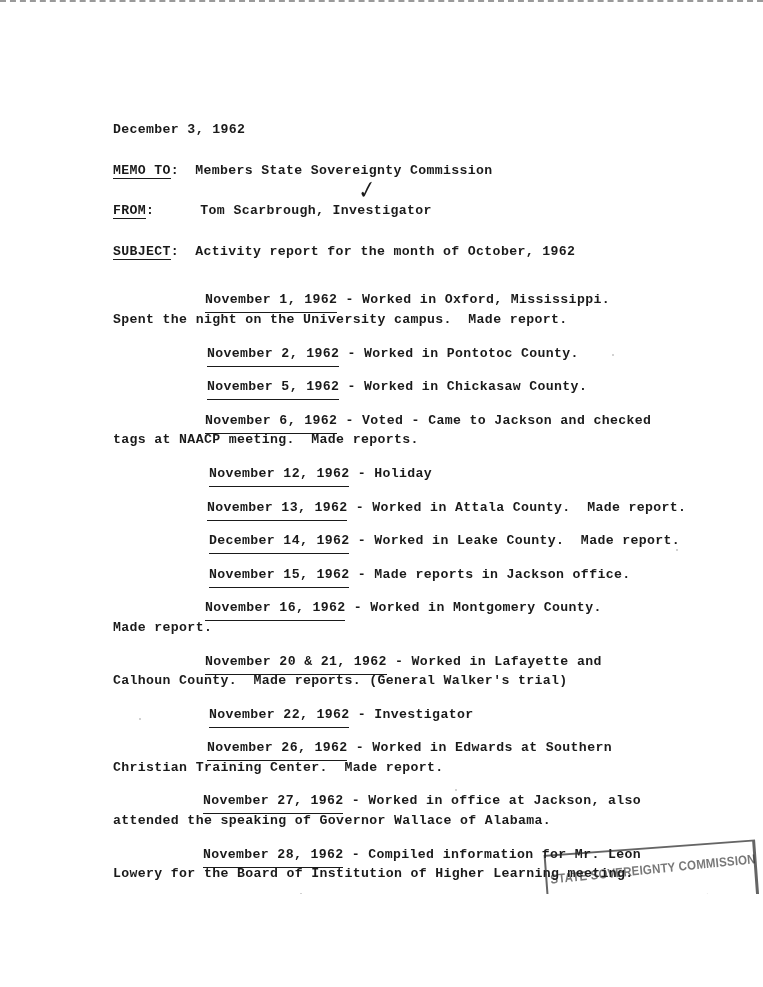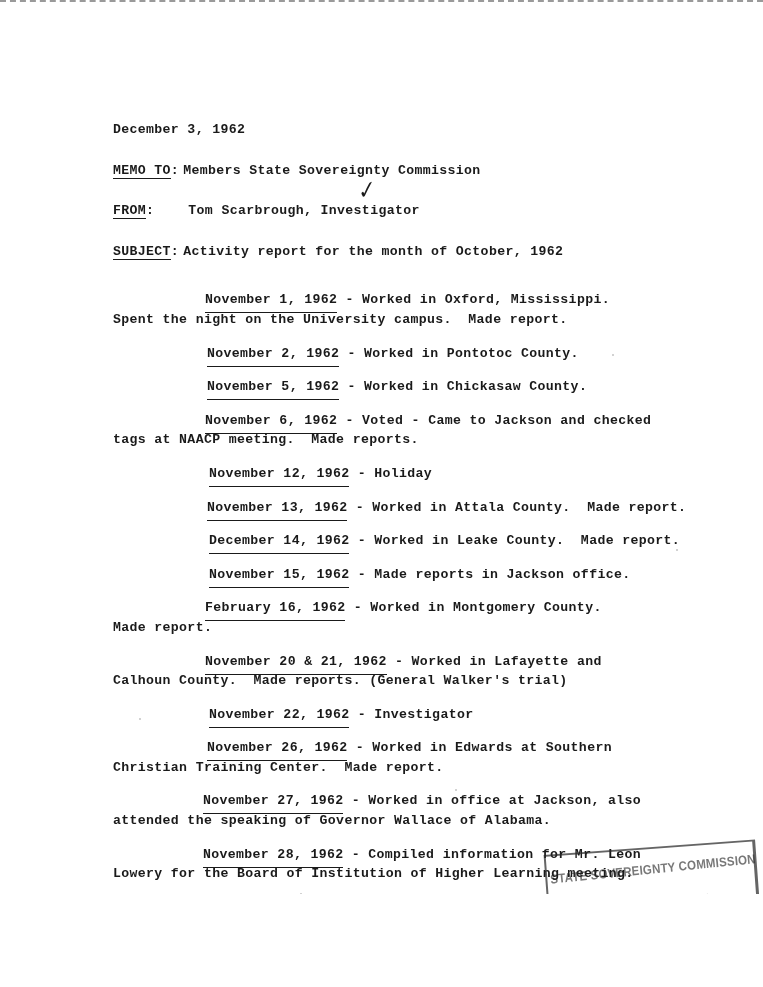--- a/index.html
+++ b/index.html
@@ -43,21 +43,21 @@
     white-space: pre;
   }
   .fieldlabel {
     position: relative;
     display: inline-block;
   }
   .fieldlabel .lbl {
     border-bottom: 1.6px solid #1a1a1a;
     padding-bottom: 0px;
   }
-  .fieldvalue { margin-left: 4px; }
+  .fieldvalue { margin-left: 16px; }
 
   .entry {
     margin-bottom: 14px;
     white-space: pre-wrap;
   }
   .entry .indent { display: inline-block; }
   .dateref {
     border-bottom: 1.6px solid #1a1a1a;
     padding-bottom: 5px;
   }
@@ -207,21 +207,21 @@
     <div class="entry"><span class="indent i1"></span><span class="dateref">November 1, 1962</span><span> - Worked in Oxford, Mississippi.
 Spent the night on the University campus.  Made report.</span></div>
     <div class="entry"><span class="indent i2"></span><span class="dateref">November 2, 1962</span><span> - Worked in Pontotoc County.</span></div>
     <div class="entry"><span class="indent i2"></span><span class="dateref">November 5, 1962</span><span> - Worked in Chickasaw County.</span></div>
     <div class="entry"><span class="indent i1"></span><span class="dateref">November 6, 1962</span><span> - Voted - Came to Jackson and checked
 tags at NAACP meeting.  Made reports.</span></div>
     <div class="entry"><span class="indent i3"></span><span class="dateref">November 12, 1962</span><span> - Holiday</span></div>
     <div class="entry"><span class="indent i2"></span><span class="dateref">November 13, 1962</span><span> - Worked in Attala County.  Made report.</span></div>
     <div class="entry"><span class="indent i3"></span><span class="dateref">December 14, 1962</span><span> - Worked in Leake County.  Made report.</span></div>
     <div class="entry"><span class="indent i3"></span><span class="dateref">November 15, 1962</span><span> - Made reports in Jackson office.</span></div>
-    <div class="entry"><span class="indent i1"></span><span class="dateref">February 16, 1962</span><span> - Worked in Montgomery County.
+    <div class="entry"><span class="indent i1"></span><span class="dateref">November 16, 1962</span><span> - Worked in Montgomery County.
 Made report.</span></div>
     <div class="entry"><span class="indent i1"></span><span class="dateref">November 20 &amp; 21, 1962</span><span> - Worked in Lafayette and
 Calhoun County.  Made reports. (General Walker's trial)</span></div>
     <div class="entry"><span class="indent i3"></span><span class="dateref">November 22, 1962</span><span> - Investigator</span></div>
     <div class="entry"><span class="indent i2"></span><span class="dateref">November 26, 1962</span><span> - Worked in Edwards at Southern
 Christian Training Center.  Made report.</span></div>
     <div class="entry"><span class="indent i4"></span><span class="dateref">November 27, 1962</span><span> - Worked in office at Jackson, also
 attended the speaking of Governor Wallace of Alabama.</span></div>
     <div class="entry"><span class="indent i4"></span><span class="dateref">November 28, 1962</span><span> - Compiled information for Mr. Leon
 Lowery for the Board of Institution of Higher Learning meeting.</span></div>

